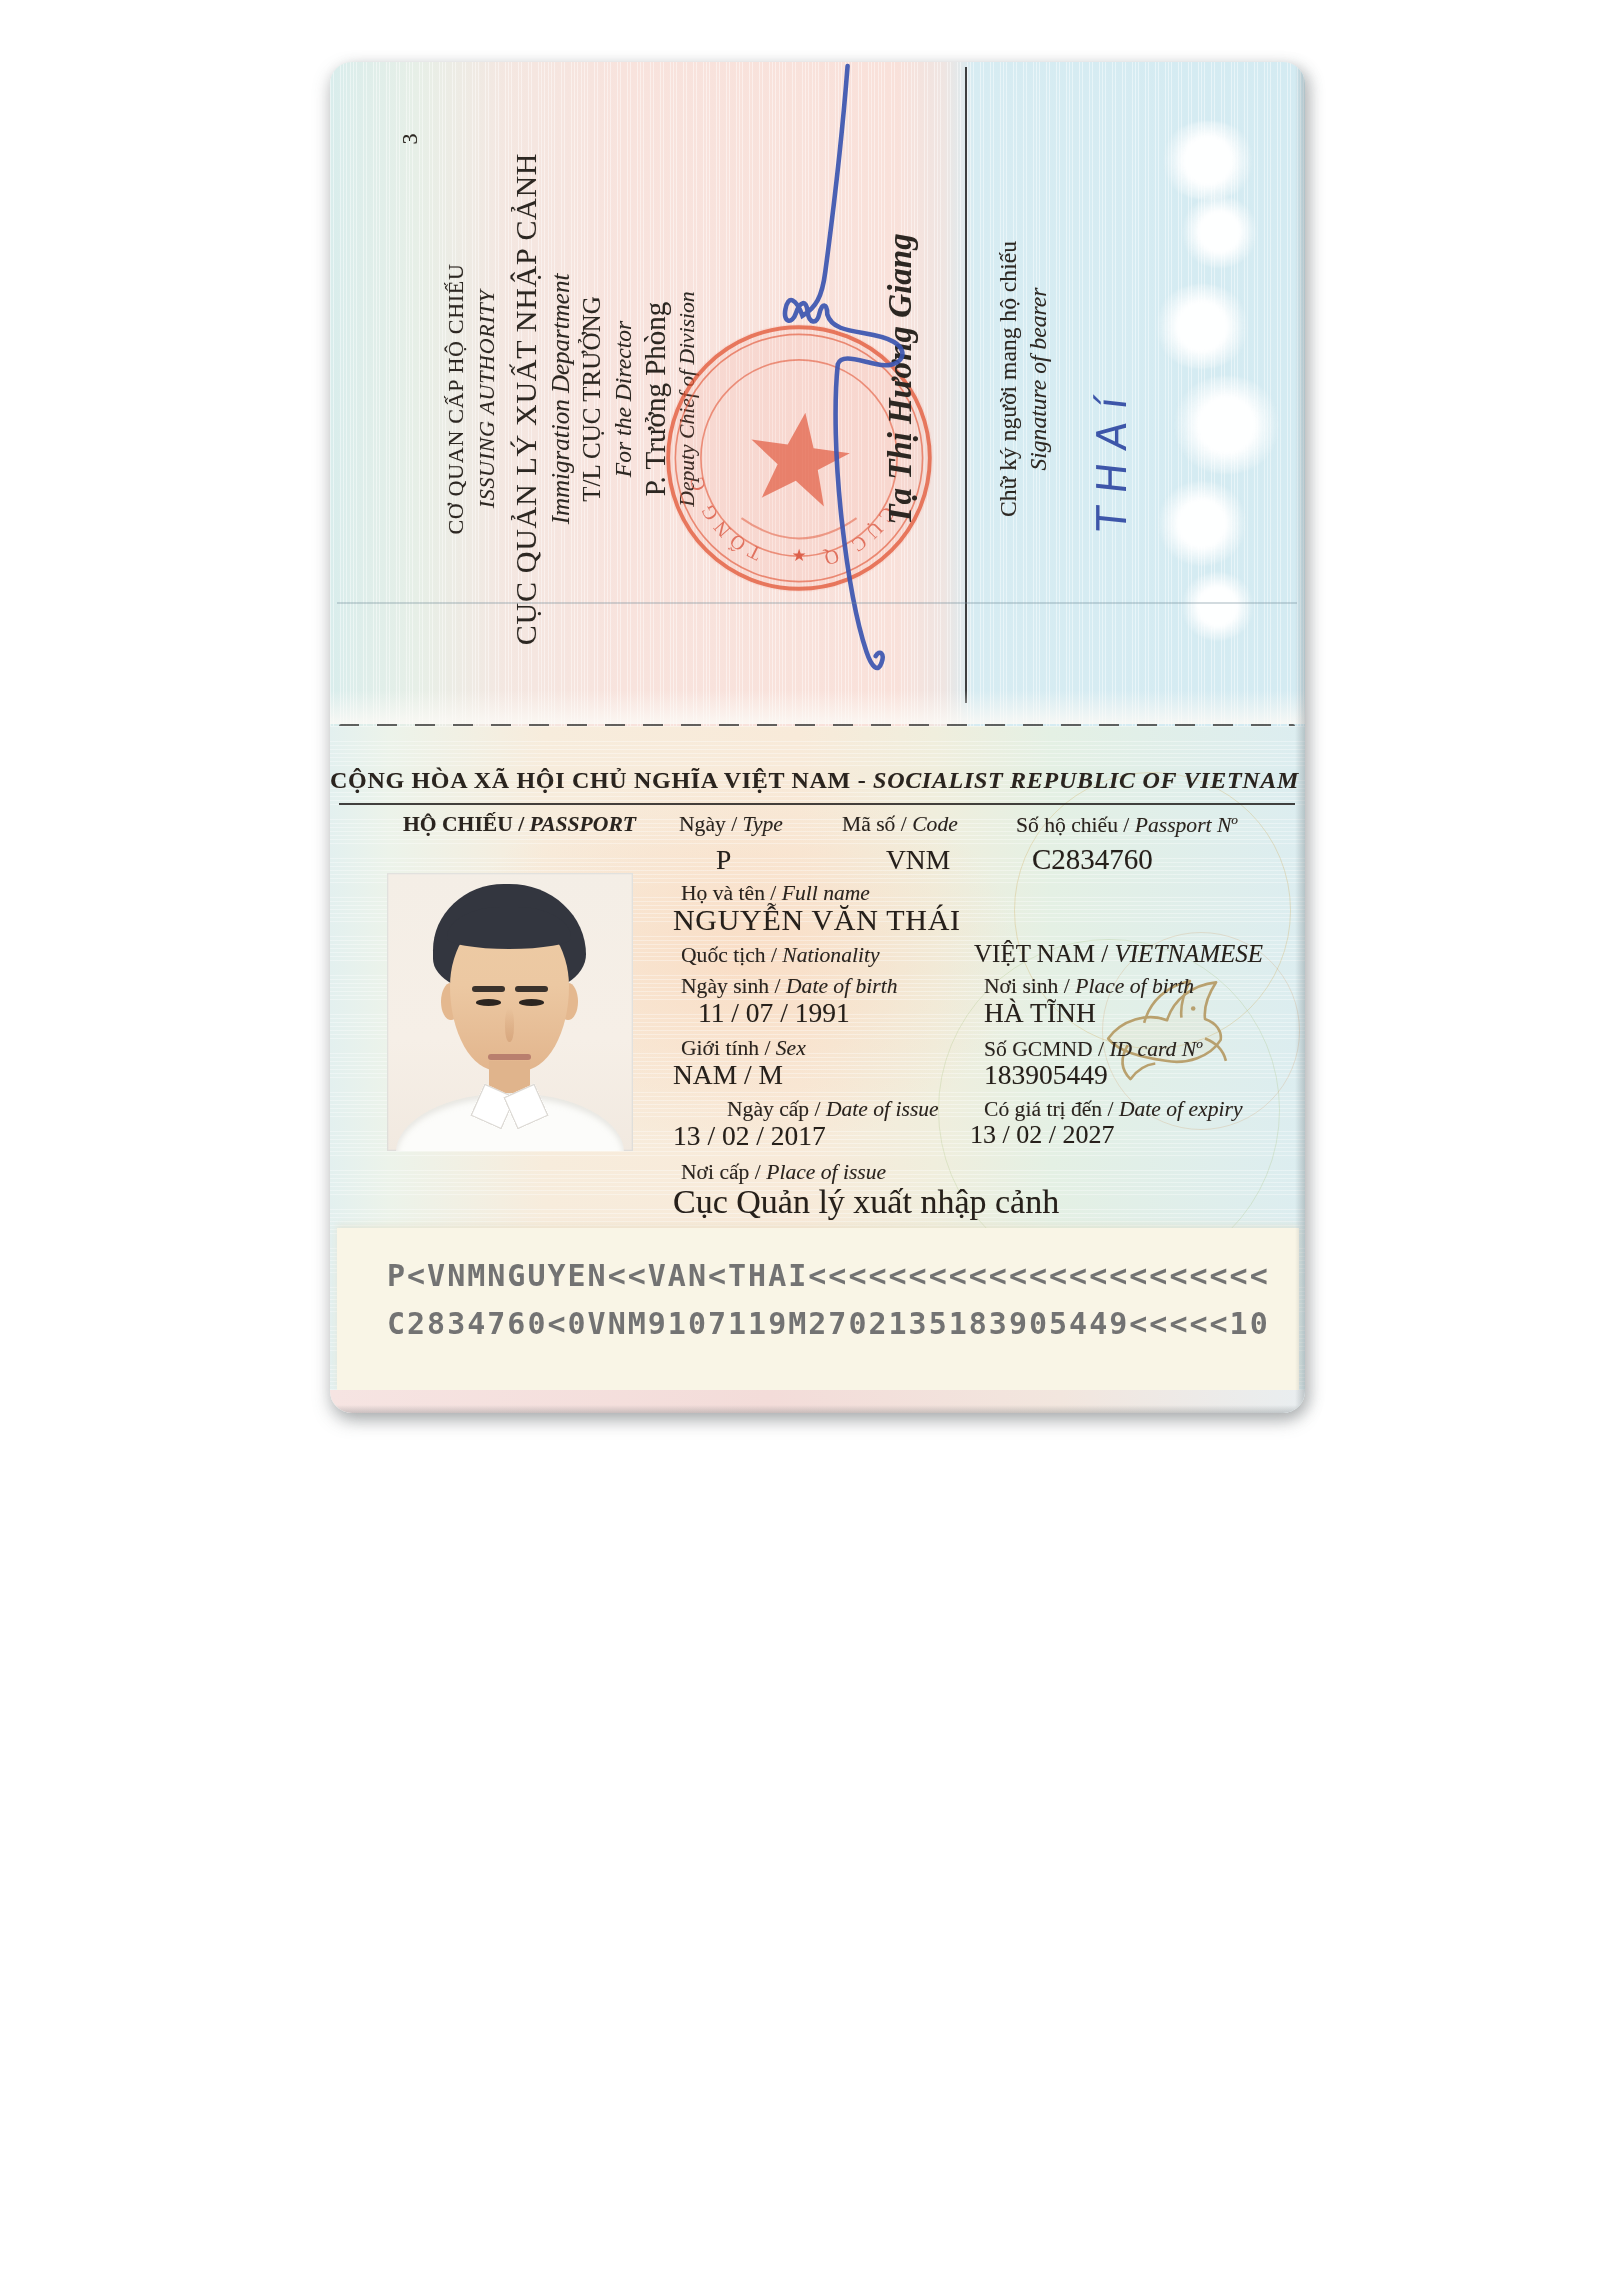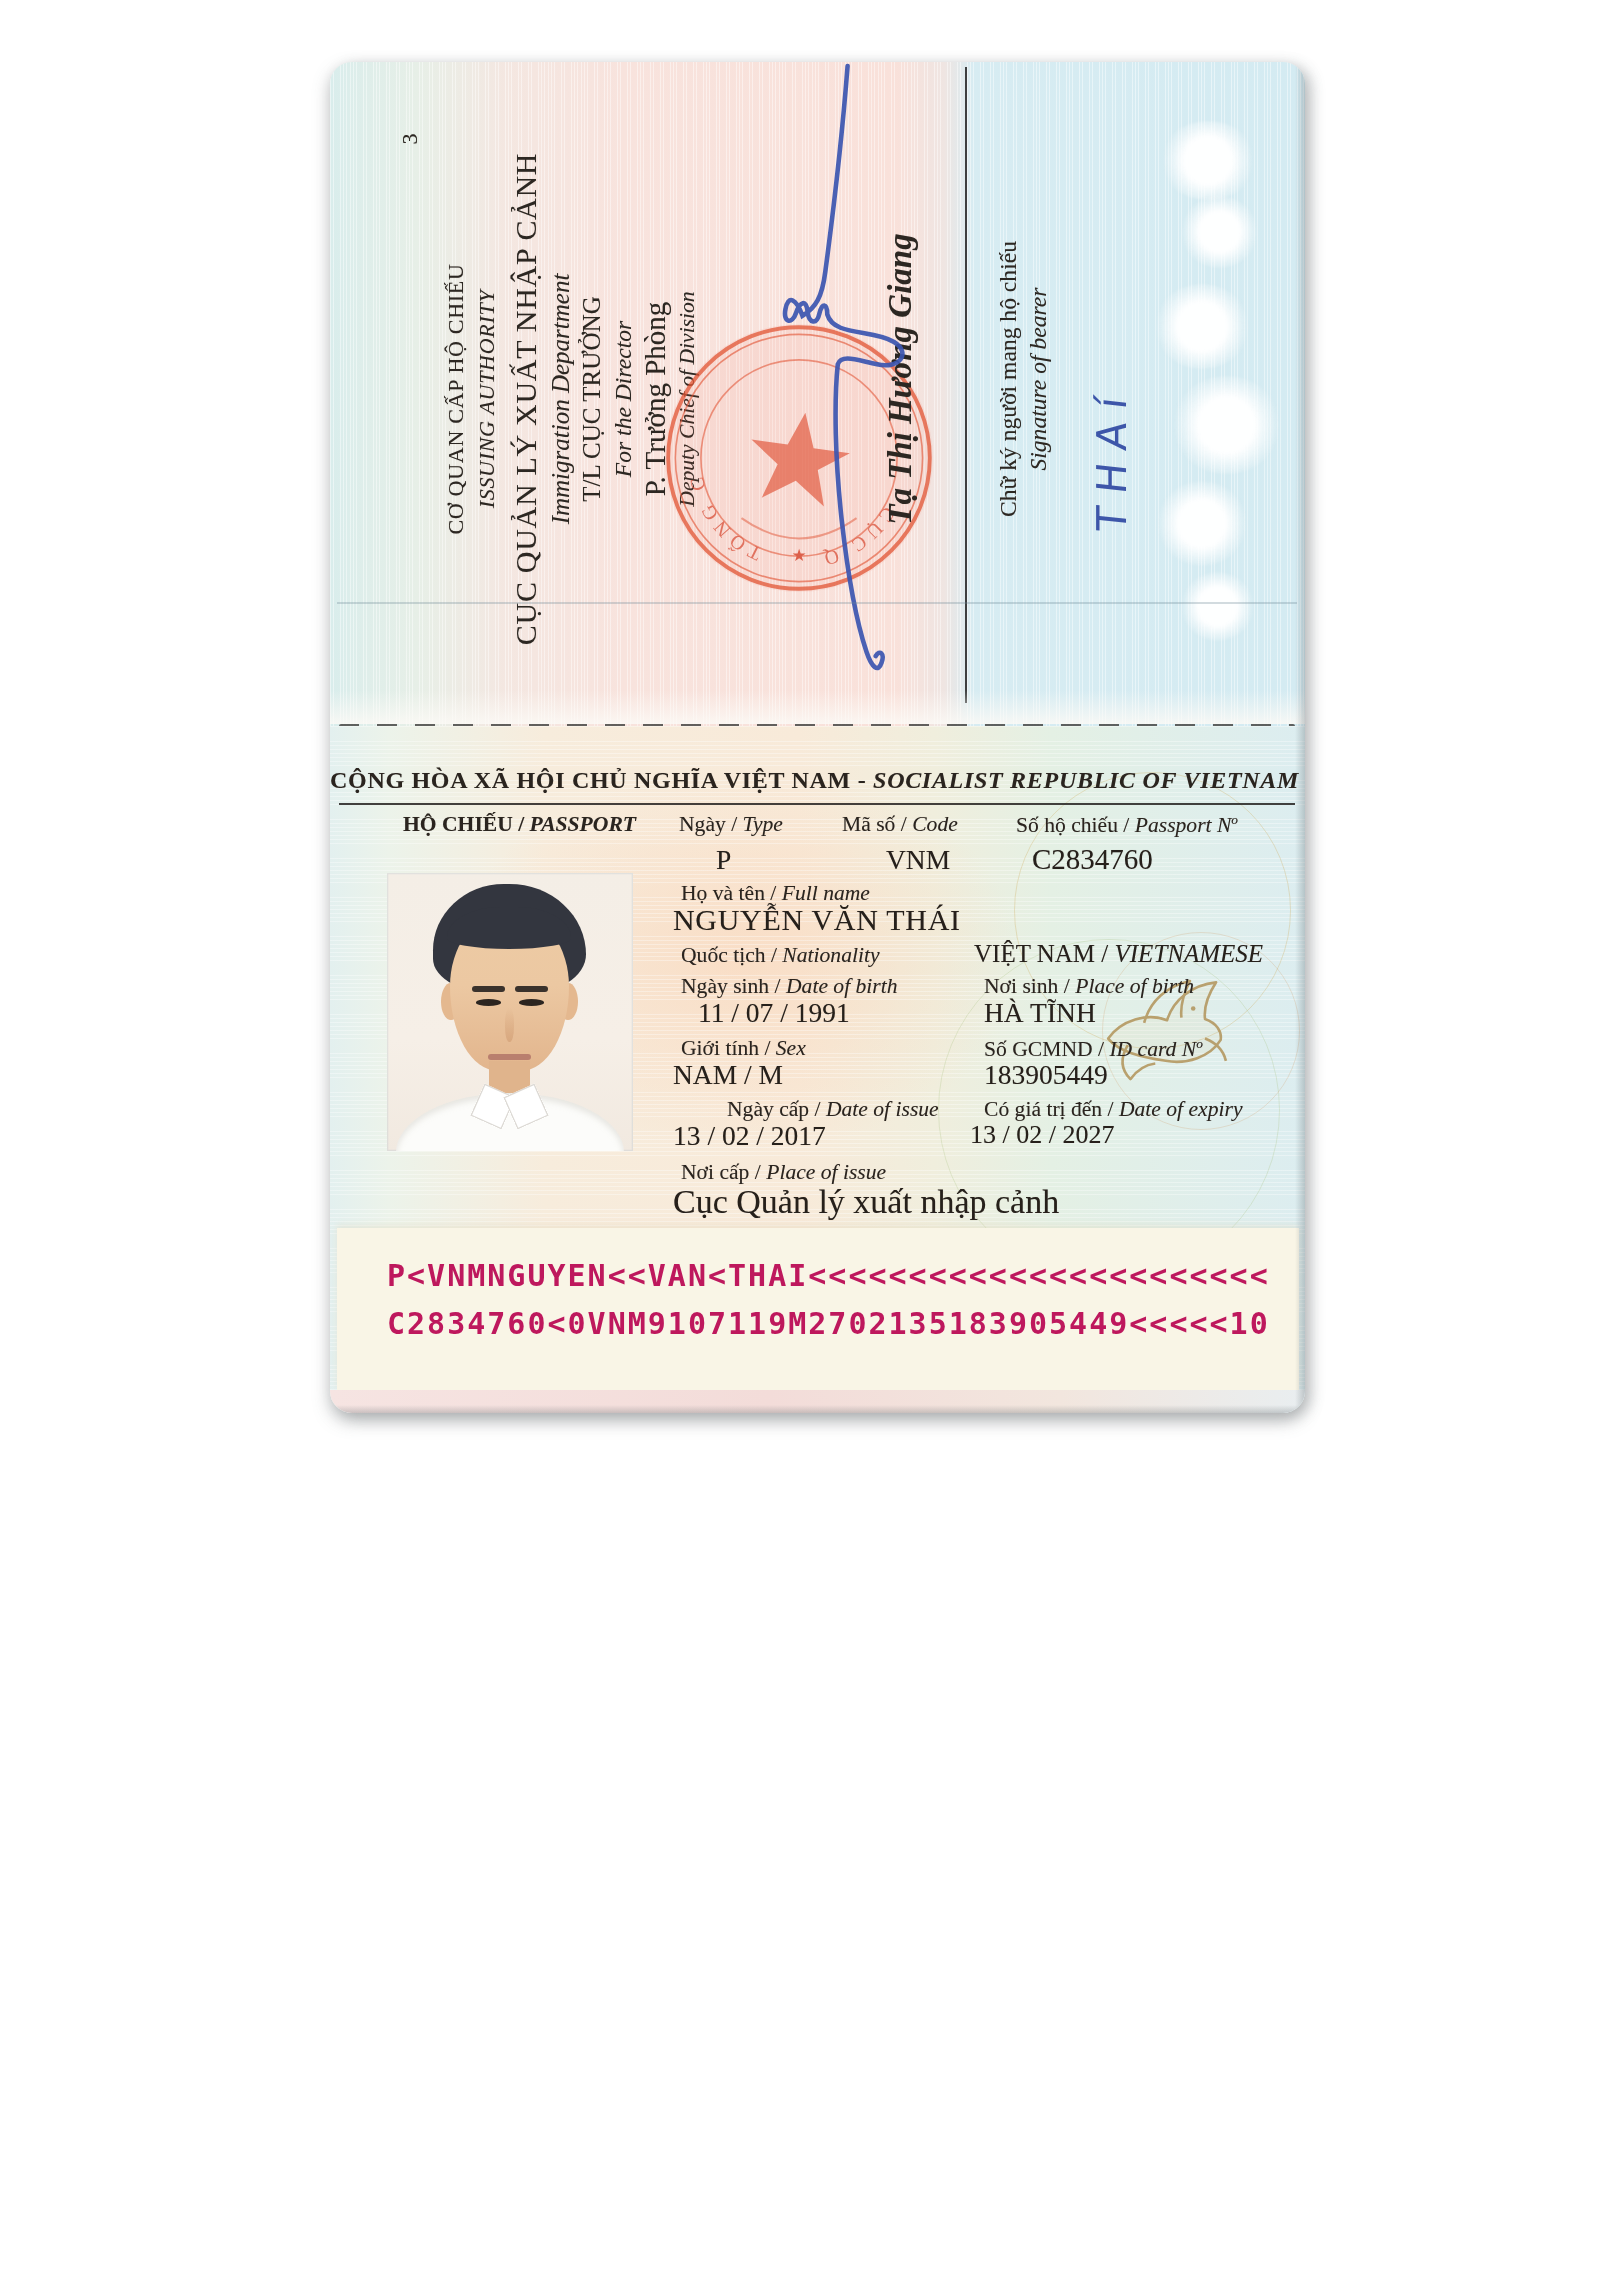--- a/index.html
+++ b/index.html
@@ -87,21 +87,21 @@
   .ph-col-l{left:89px;top:216px;width:34px;height:35px;background:#ffffff;transform:rotate(24deg);
     box-shadow:inset 0 0 0 1.3px rgba(185,180,170,.5);}
   .ph-col-r{left:122px;top:216px;width:34px;height:35px;background:#ffffff;transform:rotate(-24deg);
     box-shadow:inset 0 0 0 1.3px rgba(185,180,170,.5);}
   
   .dove-svg{position:absolute;left:752px;top:898px;width:157px;height:131px;opacity:.72;}
   
   .mrz-band{position:absolute;left:6.5px;top:1166px;width:962px;height:162px;background:#f9f5e6;
     box-shadow:0 -2.6px 6.5px rgba(220,210,180,.35);}
   .mrz{position:absolute;left:57px;font-family:"DejaVu Sans Mono",monospace;font-weight:700;
-    font-size:30px;letter-spacing:2px;color:#be185d;white-space:nowrap;}
+    font-size:30px;letter-spacing:2px;color:#737373;white-space:nowrap;}
   .bottom-strip{position:absolute;left:0;top:1328px;width:975px;height:23px;
     background:linear-gradient(90deg,#f6e4e2 0%,#f3dcd9 45%,#f2e6de 75%,#e9eef0 100%);}
   .edge-shade-r{position:absolute;right:0;top:0;width:10.5px;height:1351px;
     background:linear-gradient(270deg, rgba(90,100,105,.30), rgba(90,100,105,0));}
   .edge-shade-b{position:absolute;left:0;bottom:0;width:975px;height:7.9px;
     background:linear-gradient(0deg, rgba(90,100,105,.28), rgba(90,100,105,0));}
 </style>
 </head>
 <body>
 

